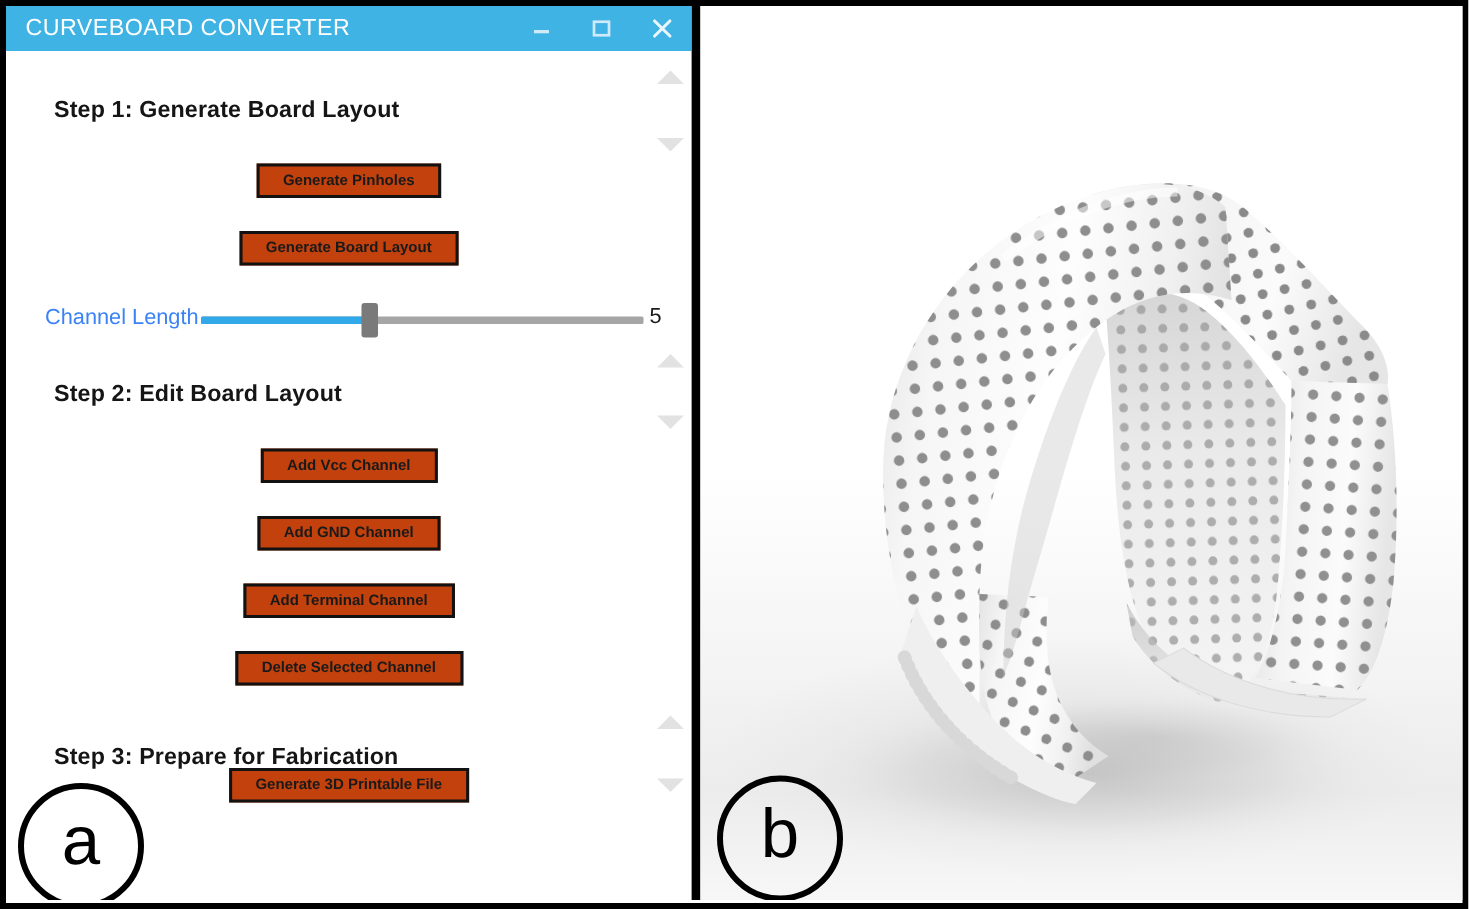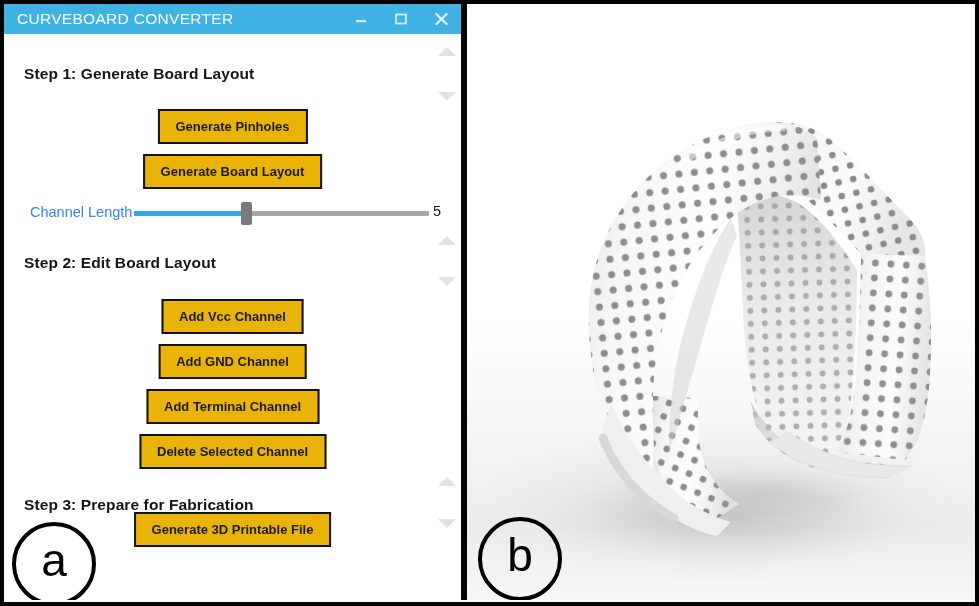--- a/index.html
+++ b/index.html
@@ -78,46 +78,46 @@
   
   #client {
     position: relative;
     height: 566px;
     background: #ffffff;
     overflow: hidden;
   }
 
   .section-heading {
     position: absolute;
-    left: 20px;
+    left: 32px;
     font-size: 15.5px;
     font-weight: bold;
     color: #151515;
     white-space: nowrap;
     letter-spacing: 0.1px;
   }
 
   .ui-button {
     position: absolute;
     left: 50%;
     transform: translateX(-50%);
     box-sizing: border-box;
     border: 2.5px solid #121212;
-    background: #eab308;
+    background: #c2410c;
     color: #1a1a1a;
-    font-size: 13px;
+    font-size: 10px;
     font-weight: 600;
     font-family: "Liberation Sans", sans-serif;
     text-align: center;
     white-space: nowrap;
     display: flex;
     align-items: center;
     justify-content: center;
     padding: 0 16px;
-    height: 35px;
+    height: 23px;
     line-height: 1;
     cursor: pointer;
   }
 
   
   #slider-row {
     position: absolute;
     left: 0;
     top: 166px;
     width: 100%;

